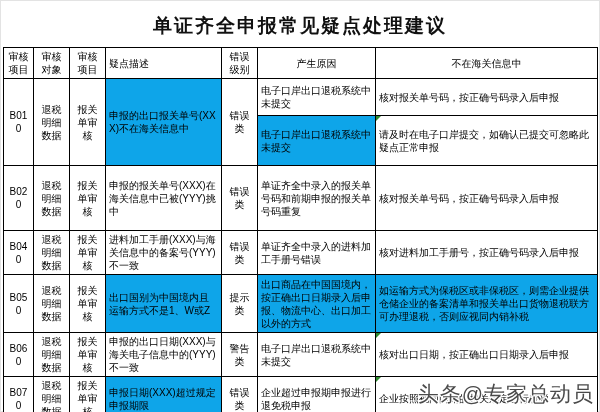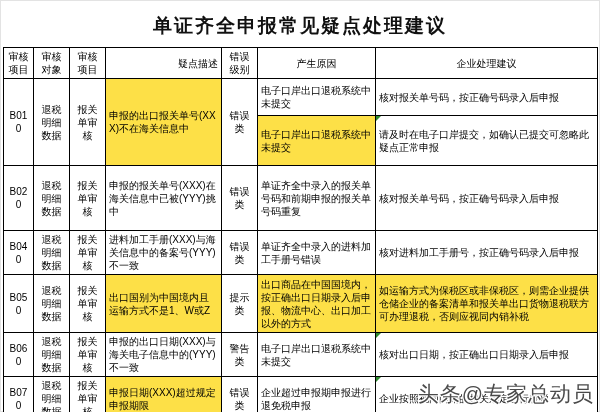--- a/index.html
+++ b/index.html
@@ -23,24 +23,24 @@
   .doubt-table td,.doubt-table th{
     border:1px solid #000;
     padding:2px 3px;
     vertical-align:middle;
     overflow:hidden;
     word-break:break-all;
     position:relative;
     background:#fff;
   }
   .doubt-table th{font-weight:normal;text-align:center;}
-  .doubt-table th.h-desc{text-align:right;}
+  .doubt-table th.h-desc{text-align:left;}
   td.c-center{text-align:center;}
   td.c-left{text-align:left;}
-  td.hl{background:#fde047;}
+  td.hl{background:#0ea5e9;}
   td.gmark::before{
     content:"";position:absolute;top:0;left:0;
     border-style:solid;border-width:5px 5px 0 0;
     border-color:#2e8b2e transparent transparent transparent;
   }
   .watermark{
     position:absolute;right:6px;bottom:4px;
     font-size:21px;font-weight:normal;color:#4a4a4a;
     letter-spacing:1px;white-space:nowrap;
     text-shadow:1px 0 0 #fff,-1px 0 0 #fff,0 1px 0 #fff,0 -1px 0 #fff,
@@ -63,21 +63,21 @@
     <col style="width:222px">
   </colgroup>
   <thead>
     <tr style="height:27px">
       <th>审核项目</th>
       <th>审核对象</th>
       <th>审核项目</th>
       <th class="h-desc">疑点描述</th>
       <th>错误级别</th>
       <th>产生原因</th>
-      <th>企业处理建议</th>
+      <th>不在海关信息中</th>
     </tr>
   </thead>
   <tbody>
 
     <tr style="height:37px">
       <td rowspan="2" class="c-center">B010</td>
       <td rowspan="2" class="c-center">退税明细数据</td>
       <td rowspan="2" class="c-center">报关单审核</td>
       <td rowspan="2" class="c-left hl">申报的出口报关单号(XXX)不在海关信息中</td>
       <td rowspan="2" class="c-center">错误类</td>

